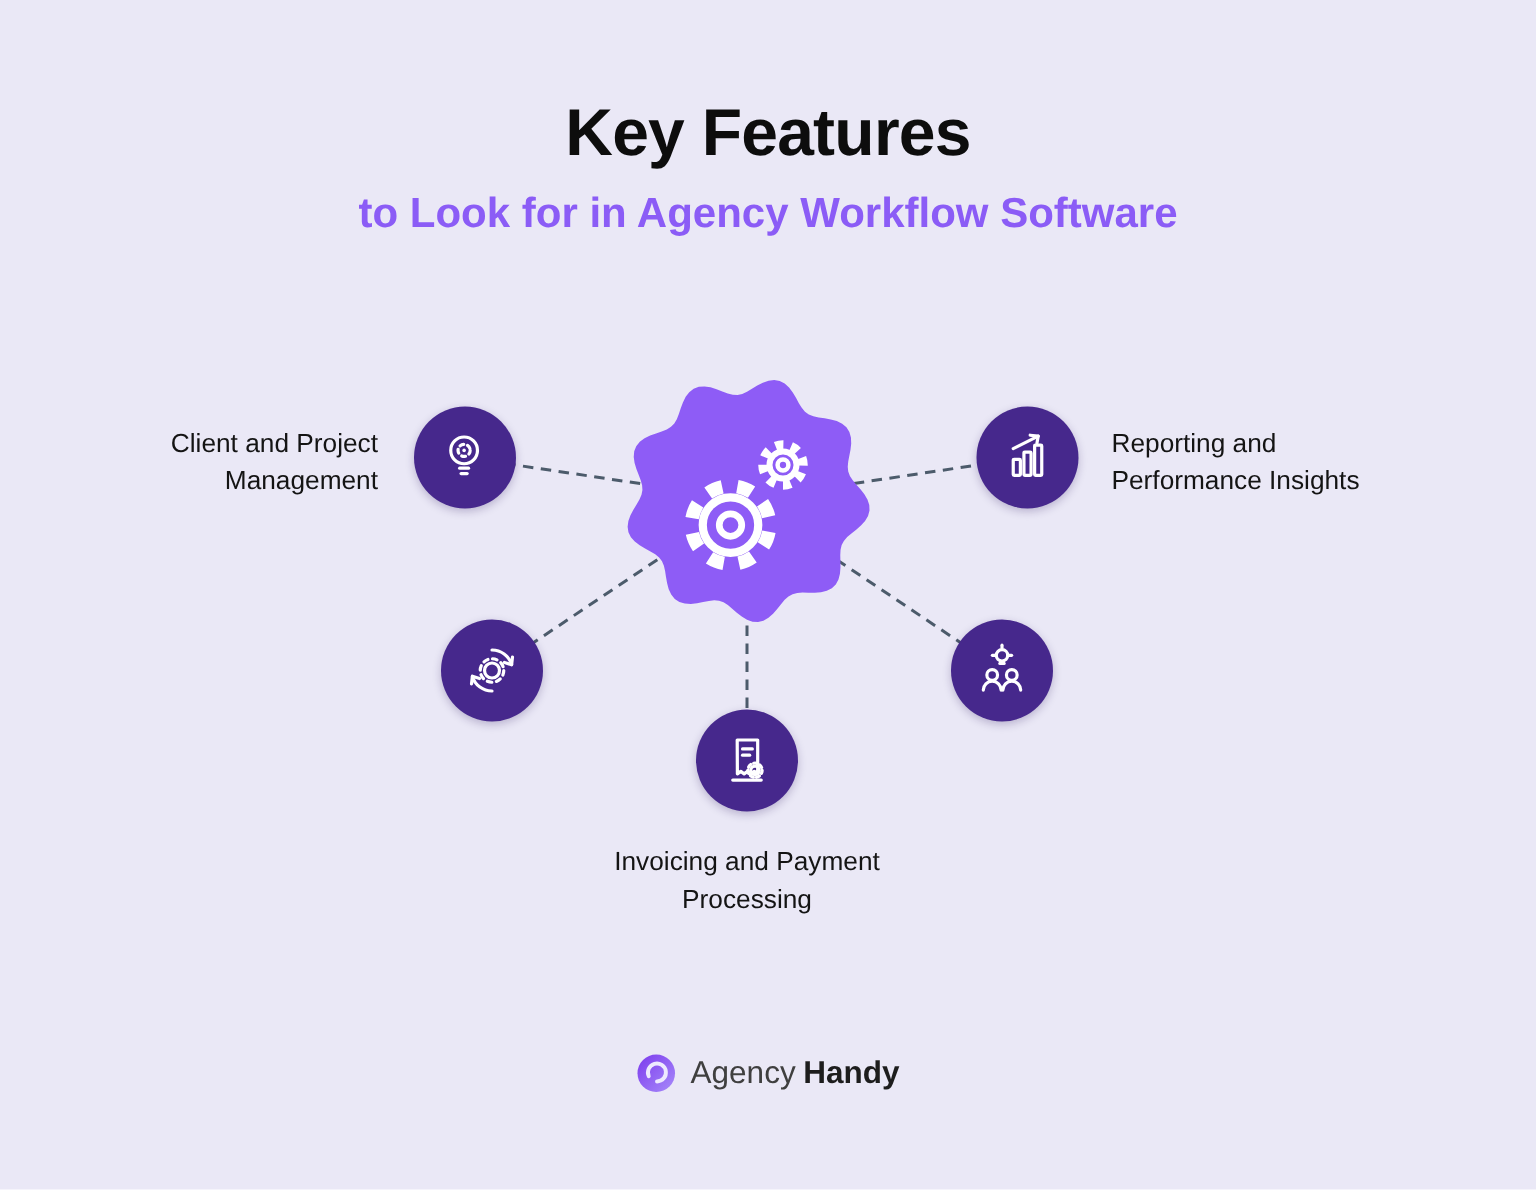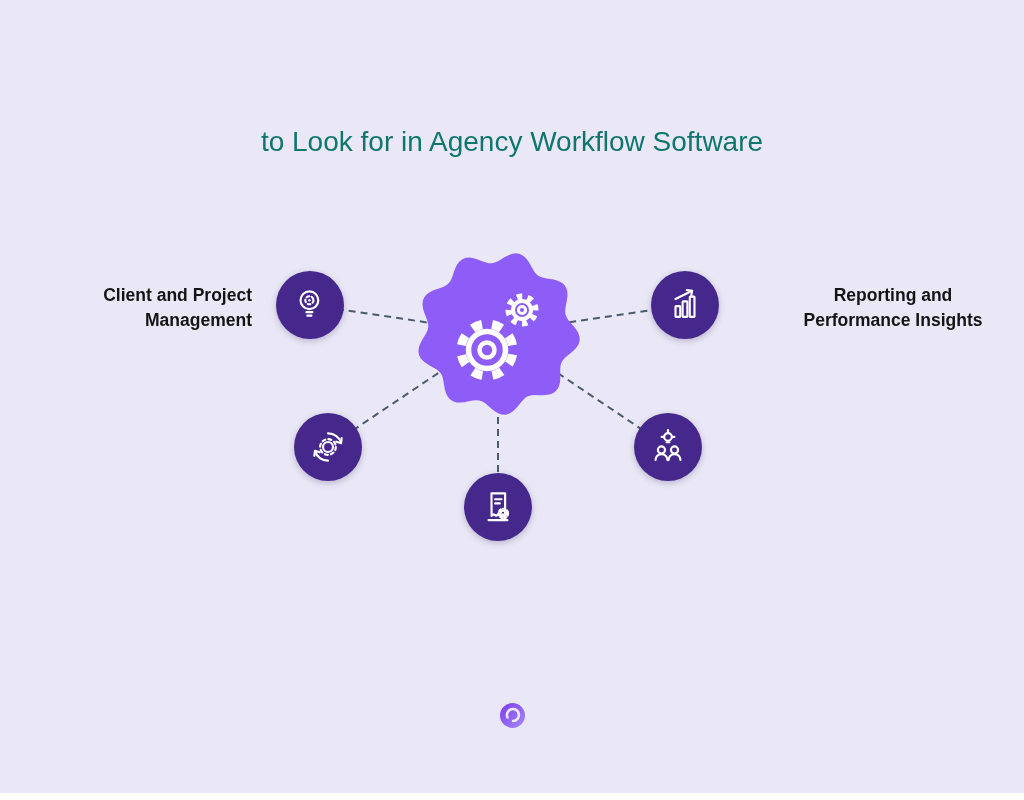--- a/index.html
+++ b/index.html
@@ -8,60 +8,61 @@
     position:relative; width:1024px; height:800px; margin:0 auto;
     background:#EAE8F6; overflow:hidden;
   }
   .title{
     position:absolute; top:64px; left:0; width:100%;
     text-align:center; font-size:44px; font-weight:bold;
     color:#0d0d0d; letter-spacing:-0.5px;
   }
   .subtitle{
     position:absolute; top:126px; left:0; width:100%;
-    text-align:center; font-size:28px; font-weight:normal; color:#0f766e;
+    text-align:center; font-size:28px; font-weight:bold; color:#8b5cf6;
   }
   .lines-svg{position:absolute; left:0; top:0; z-index:1;}
   .blob-svg{position:absolute; left:403px; top:238px; z-index:2;}
   .blob-svg .gear{stroke:#fff; fill:none;}
   .node{
     position:absolute; width:68px; height:68px; border-radius:50%;
     background:#46288C; z-index:3; display:flex; align-items:center; justify-content:center;
     box-shadow:0 2px 6px rgba(40,20,90,.25);
   }
   .node svg{stroke:#fff; fill:none; stroke-width:1.8; stroke-linecap:round; stroke-linejoin:round;}
   .node svg .dot{fill:#fff; stroke:none;}
   .node-client{left:276px; top:271px;}
   .node-reporting{left:651px; top:271px;}
   .node-task{left:294px; top:413px;}
   .node-team{left:634px; top:413px;}
   .node-invoice{left:464px; top:473px;}
   .feature-label{
-    position:absolute; z-index:4; font-size:17.5px; font-weight:bold;
+    position:absolute; z-index:4; font-size:17.5px; font-weight:normal;
     color:#141414; line-height:25px; white-space:pre-line;
   }
   .label-client{left:32px; top:283px; width:220px; text-align:right;}
-  .label-reporting{left:741px; top:283px; width:240px; text-align:center;margin-left:32px;}
+  .label-reporting{left:741px; top:283px; width:240px; text-align:left;}
   .label-task{left:43px; top:425px; width:230px; text-align:right;}
   .label-team{left:724px; top:425px; width:220px; text-align:left;}
   .label-invoice{left:348px; top:562px; width:300px; text-align:center;}
   .logo-row{
     position:absolute; left:0; top:702px; width:100%; z-index:4;
     display:flex; align-items:center; justify-content:center; gap:9px;
   }
   .brand{font-size:21px; color:#3a3a3a;}
   .brand .b1{font-weight:normal; color:#3f3f3f;}
   .brand .b2{font-weight:bold; color:#1d1d1d; margin-left:5px;}
   .bottom-strip{position:absolute; left:0; bottom:0; width:100%; height:7px; background:#ffffff; z-index:5;}
 </style>
 </head>
 <body>
 
 <div class="canvas">
 
+  <div class="title">Key Features</div>
   <div class="subtitle">to Look for in Agency Workflow Software</div>
 
   <svg class="lines-svg" width="1024" height="800">
     <g stroke="#4C5B6B" stroke-width="2" stroke-dasharray="7 5" fill="none">
       <line x1="498" y1="333" x2="310" y2="305"></line>
       <line x1="498" y1="333" x2="685" y2="305"></line>
       <line x1="498" y1="333" x2="328" y2="447"></line>
       <line x1="498" y1="333" x2="668" y2="447"></line>
       <line x1="498" y1="333" x2="498" y2="507"></line>
     </g>
@@ -132,28 +133,33 @@
       <circle cx="20.5" cy="21.5" r="2.4"></circle>
       <circle cx="20.5" cy="21.5" r="4" stroke-dasharray="1.8 1.8"></circle>
       <path d="M8 27 h16"></path>
     </svg>
   </div>
 
   <div class="feature-label label-client">Client and Project
 Management</div>
   <div class="feature-label label-reporting">Reporting and
 Performance Insights</div>
+  <div class="feature-label label-invoice">Invoicing and Payment
+Processing</div>
 
   <div class="logo-row">
     <svg width="27" height="27">
       <defs>
         <linearGradient id="lg" x1="0" y1="0" x2="1" y2="1">
           <stop offset="0" stop-color="#7C3AED"></stop>
           <stop offset="1" stop-color="#A78BFA"></stop>
         </linearGradient>
       </defs>
       <circle cx="13.5" cy="13.5" r="12.5" fill="url(#lg)"></circle>
       <path d="M8.5 15.5 a6 6 0 1 1 5.5 3.5" stroke="#EDE9FE" stroke-width="2.6" fill="none" stroke-linecap="round"></path>
     </svg>
+    <div class="brand">
+      <span class="b1">Agency</span><span class="b2">Handy</span>
+    </div>
   </div>
 
   <div class="bottom-strip"></div>
 </div>
 
 </body></html>

